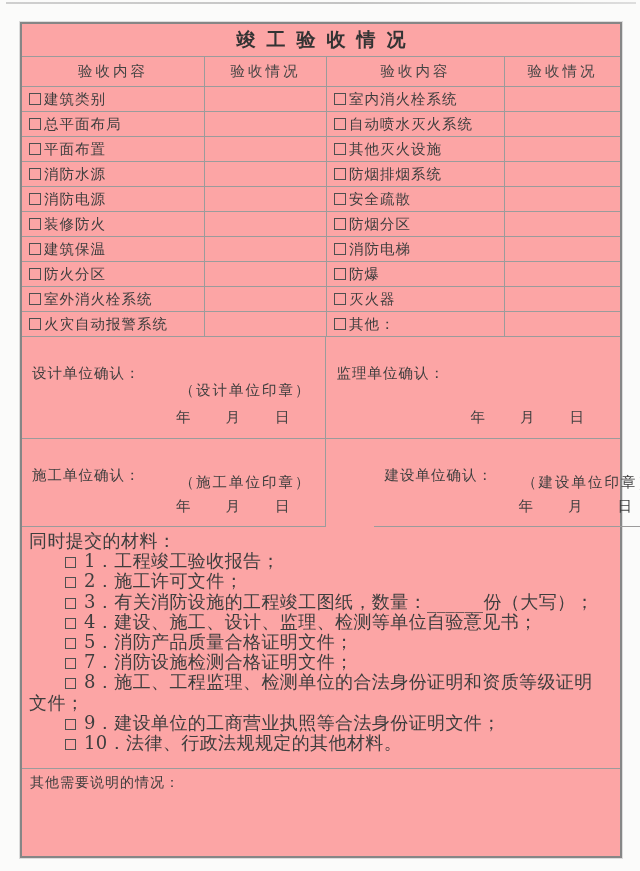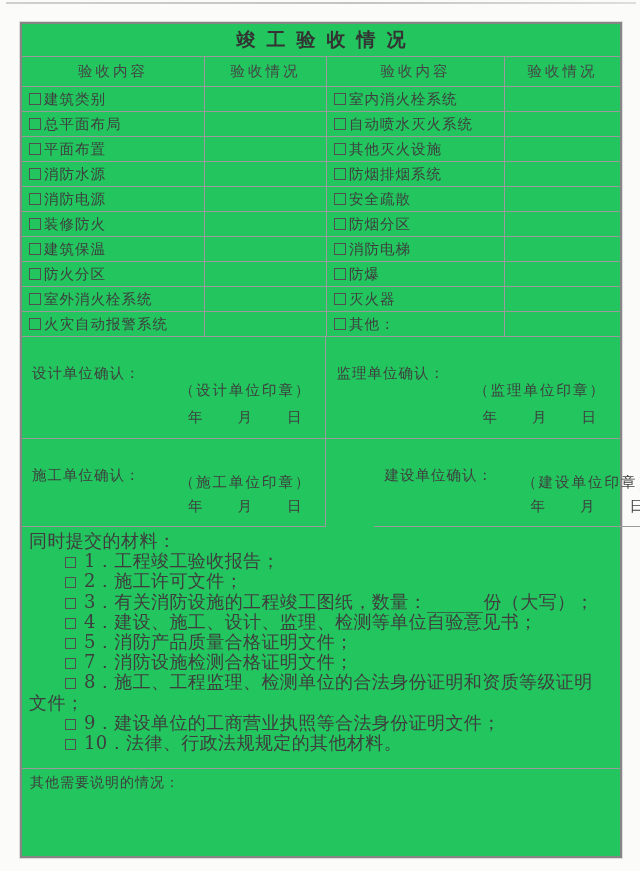--- a/index.html
+++ b/index.html
@@ -18,21 +18,21 @@
   }
   .scan-top-line{
     position:absolute;top:2px;left:6px;width:630px;height:2px;
     background:linear-gradient(90deg,#c4c4c4 0%,#b5b5b5 55%,#d6d6d6 100%);
     opacity:.8;
   }
   .form{
     position:absolute;left:20px;top:22px;width:602px;height:836px;
     border:2px solid var(--outer);
     box-shadow:0 0 0 1px #dcdcdc;
-    background:#22c55e;
+    background:#fca5a5;
     display:flex;flex-direction:column;
   }
   .title-row{
     height:33px;border-bottom:1px solid var(--line);
     display:flex;align-items:center;justify-content:center;
   }
   .title-row h1{
     font-size:19px;font-weight:bold;letter-spacing:11px;text-indent:11px;
     color:#333;
   }
@@ -71,21 +71,21 @@
   }
   .sig-cell:nth-child(2){border-right:none;}
   .sig-grid .sig-cell{border-bottom:1px solid var(--line);}
   .sig-label{
     position:absolute;top:12px;left:10px;letter-spacing:1px;margin-top:15px;
   }
   .sig-seal{
     position:absolute;right:14px;bottom:38px;letter-spacing:2px;
   }
   .sig-date{
-    position:absolute;right:22px;bottom:11px;letter-spacing:2px;text-align:center;
+    position:absolute;right:34px;bottom:11px;letter-spacing:2px;text-align:center;
   }
   .sig-grid.r2 .sig-seal{bottom:34px;}
   .sig-grid.r2 .sig-date{bottom:10px;}
   .materials{
     height:242px;border-bottom:1px solid var(--line);
     padding:4px 23px 0 7px;font-size:18px;line-height:20.2px;
     letter-spacing:.4px;
   }
   .materials .mat-item{text-indent:36px;}
   .materials .mat-item .cb{
@@ -228,21 +228,20 @@
   </div>
 
   <div class="sig-grid r1">
     <div class="sig-cell">
       <div class="sig-label">设计单位确认：</div>
       <div class="sig-seal">（设计单位印章）</div>
       <div class="sig-date">年　　月　　日</div>
     </div>
     <div class="sig-cell">
       <div class="sig-label">监理单位确认：</div>
-      <div class="sig-seal">（监理单位印章）</div>
       <div class="sig-date">年　　月　　日</div>
     </div>
   </div>
 
   <div class="sig-grid r2">
     <div class="sig-cell">
       <div class="sig-label">施工单位确认：</div>
       <div class="sig-seal">（施工单位印章）</div>
       <div class="sig-date">年　　月　　日</div>
     </div>

